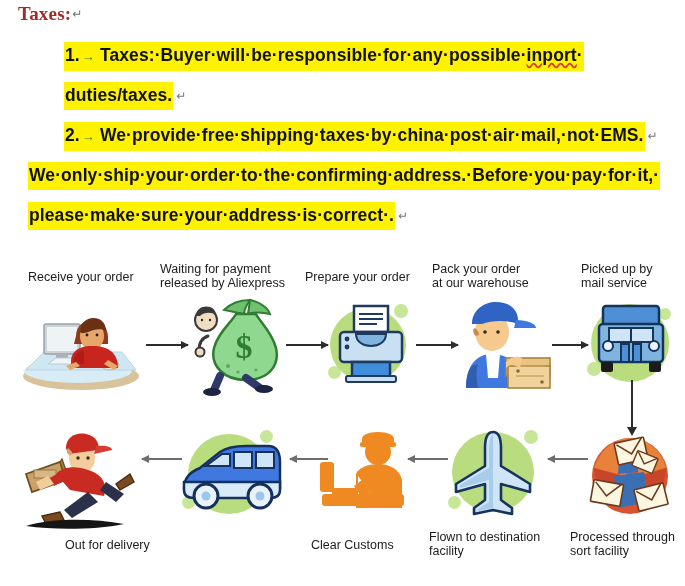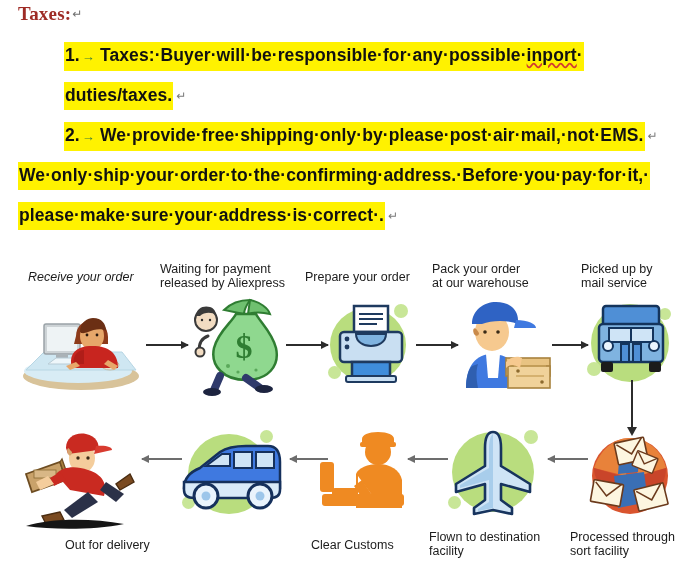--- a/index.html
+++ b/index.html
@@ -35,21 +35,21 @@
     display:flex;
     align-items:center;
   }
   .nline .hl{
     background:#fff200;
     padding:3px 1px 4px 1px;
     display:inline-block;
     letter-spacing:.1px;
   }
   .ind1{padding-left:64px;}
-  .ind0{padding-left:18px;}
+  .ind0{padding-left:28px;}
   .tab-arrow{color:#3a7a3a;font-weight:normal;font-size:13px;padding:0 5px 0 2px;}
   .ret{color:#7a7a7a;font-size:12px;font-weight:normal;padding-left:3px;vertical-align:1px;}
   .sp-err{
     text-decoration:underline;
     text-decoration-style:wavy;
     text-decoration-color:#d33b2f;
     text-underline-offset:2px;
   }
   .sp-err-g{
     text-decoration-style:wavy;
@@ -116,39 +116,39 @@
     </span>
   </div>
 
   <div class="nline ind1">
     <span class="hl"><span>duties/taxes.</span></span>
       <span class="ret">↵</span>
   </div>
 
   <div class="nline ind1">
     <span class="hl">
-      <span>2.</span><span class="tab-arrow">→</span><span>We·provide·free·shipping·only·by·please·post·air·mail,·not·EMS.</span>
+      <span>2.</span><span class="tab-arrow">→</span><span>We·provide·free·shipping·taxes·by·china·post·air·mail,·not·EMS.</span>
     </span>
       <span class="ret">↵</span>
   </div>
 
   <div class="nline ind0">
     <span class="hl"><span>We·only·ship·your·order·to·the·confirming·address.·Before·you·pay·for·it,·</span></span>
   </div>
 
   <div class="nline ind0">
     <span class="hl"><span>please·make·sure·your·address·is·</span><span class="sp-err-g">correct</span><span>·.</span></span>
       <span class="ret">↵</span>
   </div>
 
 </div>
 
 <div class="flow">
 
-  <div class="caption" style="left:28px;top:12px;width:130px;font-style:italic;">Receive your order</div>
+  <div class="caption" style="left:28px;top:12px;width:130px;">Receive your order</div>
   <div class="caption" style="left:160px;top:4px;width:140px;">Waiting for payment
 released by Aliexpress</div>
   <div class="caption" style="left:305px;top:12px;width:130px;">Prepare your order</div>
   <div class="caption" style="left:432px;top:4px;width:130px;">Pack your order
 at our warehouse</div>
   <div class="caption" style="left:581px;top:4px;width:110px;">Picked up by
 mail service</div>
 
   <div class="node" style="left:18px;top:44px;width:130px;height:92px;">
     <svg width="130" height="92" viewBox="0 0 130 92">

